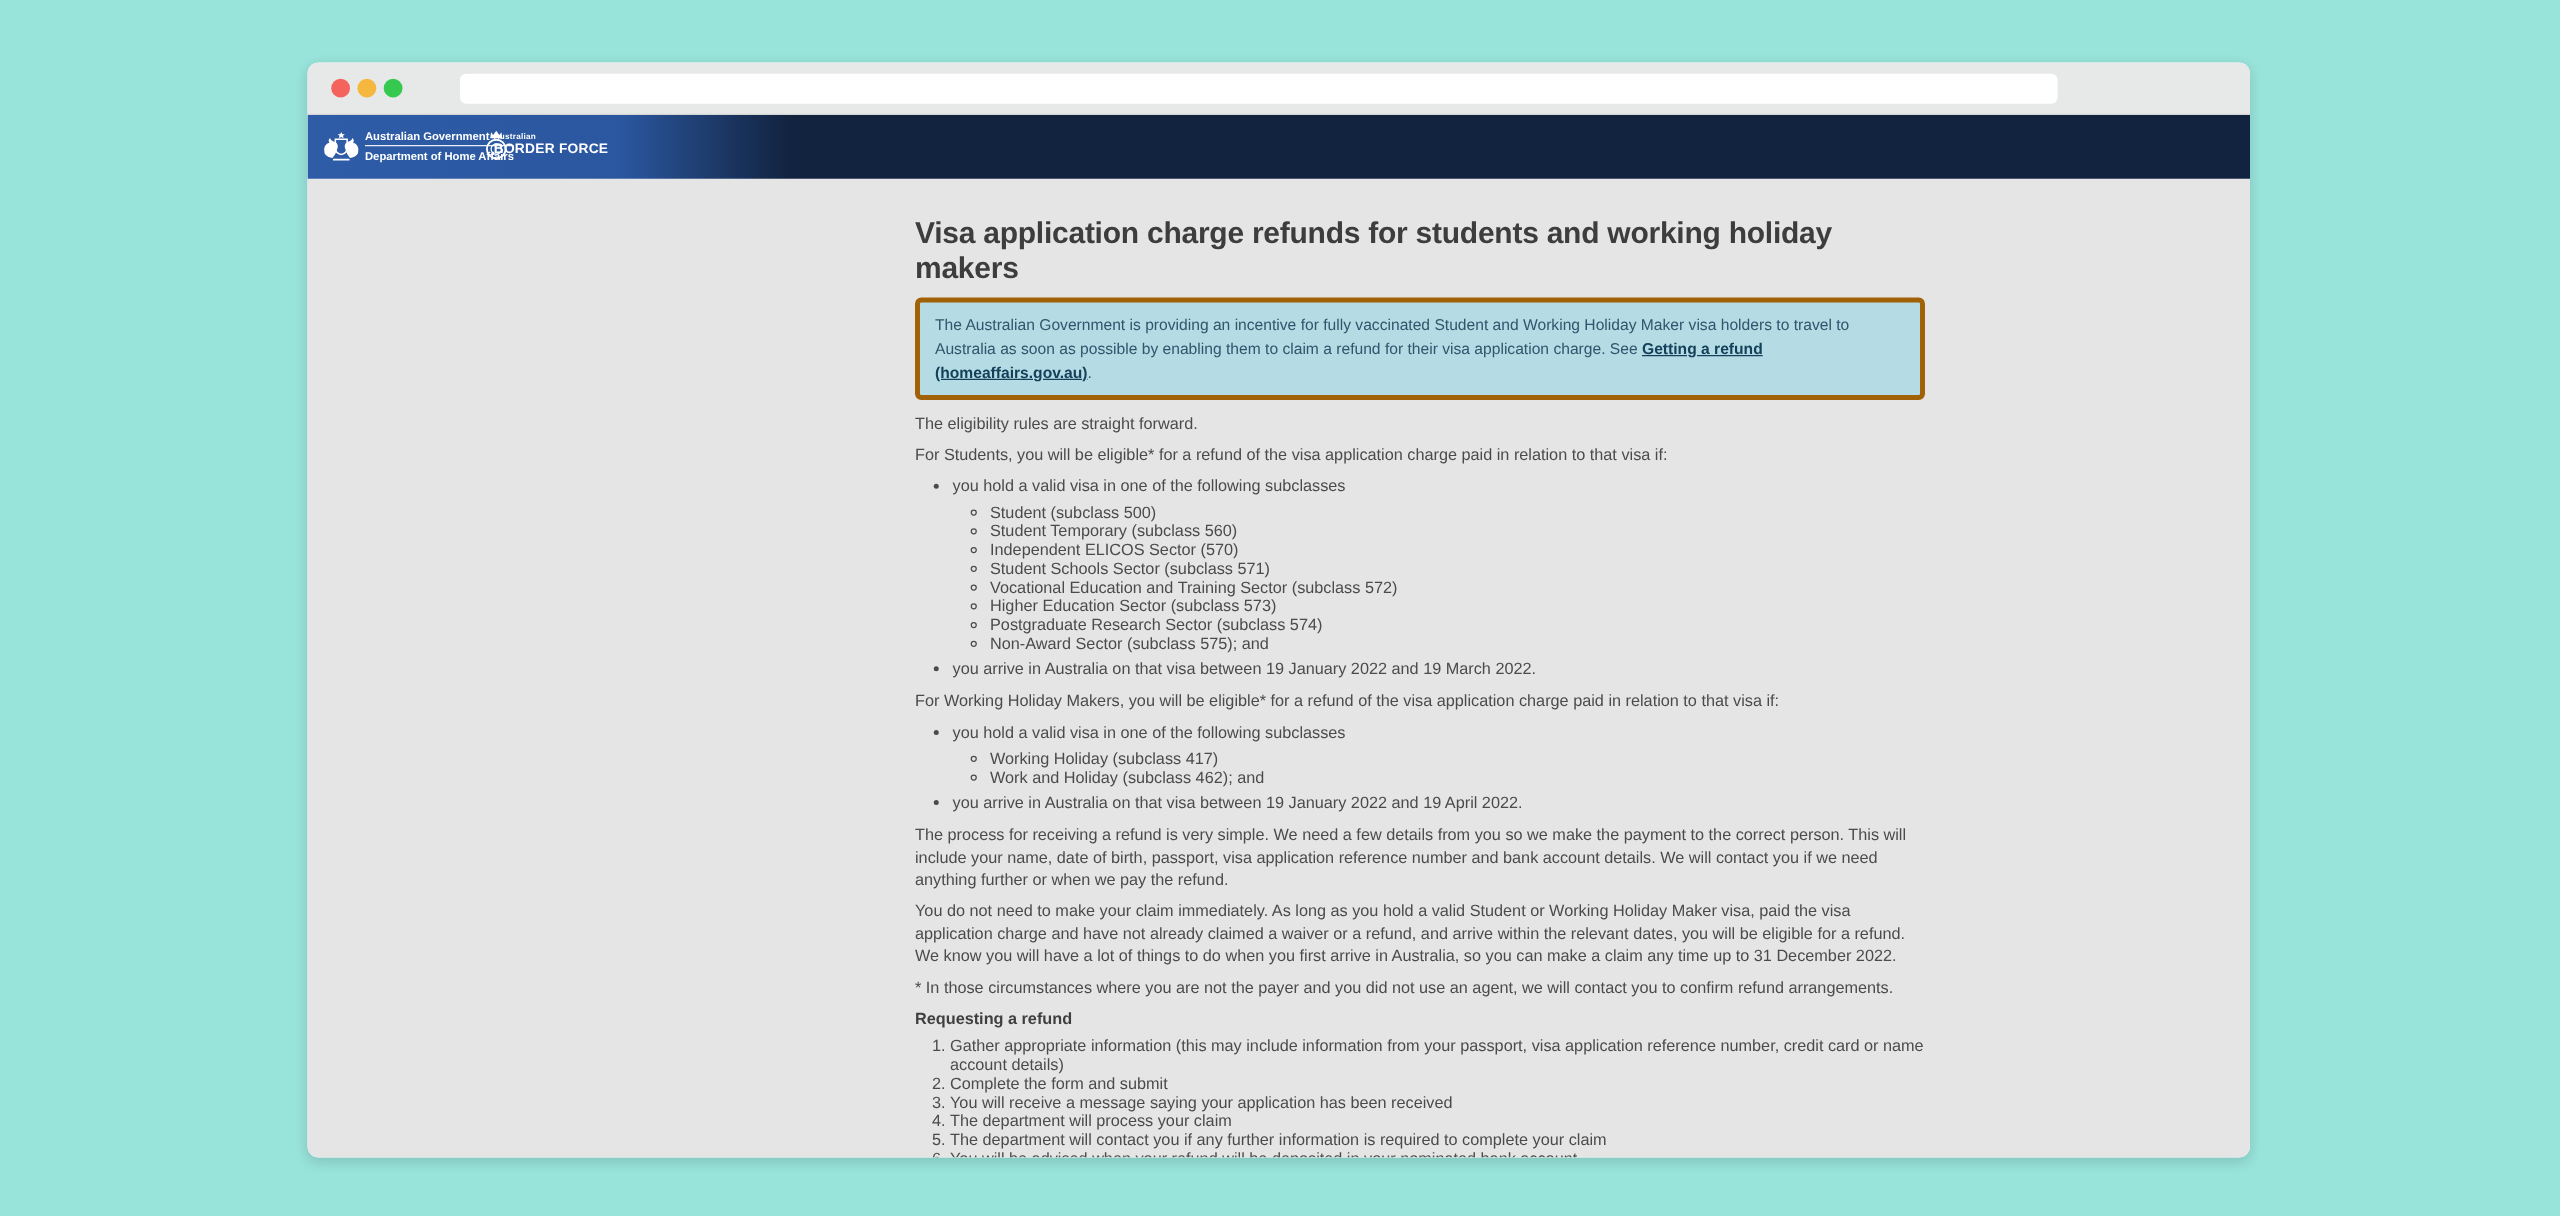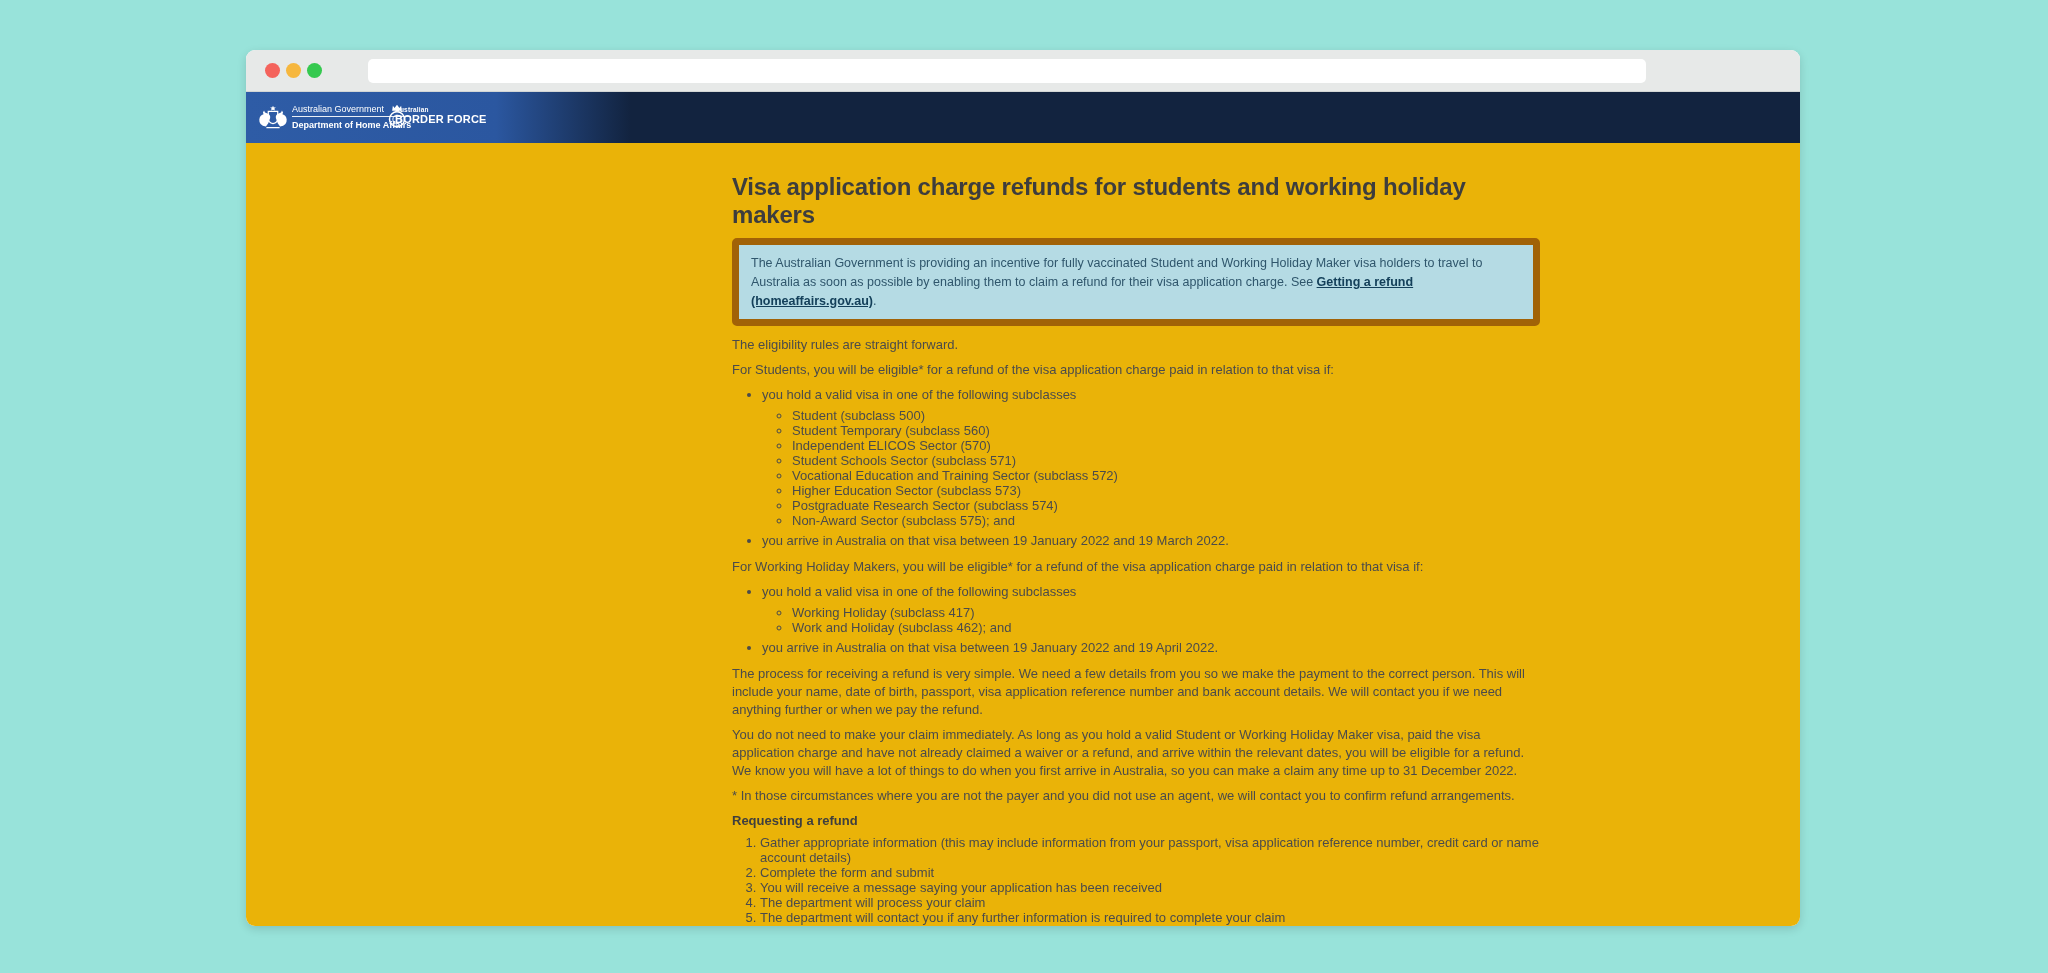--- a/index.html
+++ b/index.html
@@ -19,37 +19,37 @@
   .dot-green  { left:61px; background:#35c94f; }
   .urlbar { position:absolute; left:122px; top:9px; width:1278px; height:24px;
             background:#ffffff; border-radius:5px; border:none; outline:none;
             font:13px "Liberation Sans",sans-serif; color:#444; padding:0 10px; }
 
   
   .siteheader { position:relative; height:51px;
       background:linear-gradient(90deg,#2e5ca6 0px,#2b57a0 250px,#12233f 385px,#12233f 100%); }
   .arms { position:absolute; left:10px; top:7px; }
   .gov-text { position:absolute; left:46px; top:12px; color:#ffffff; }
-  .gov-text .l1 { font-size:9px; font-weight:normal; padding-bottom:2px;
+  .gov-text .l1 { font-size:9px; font-weight:bold; padding-bottom:2px;
                   border-bottom:1px solid rgba(255,255,255,.9); margin-bottom:3px; white-space:nowrap; }
   .gov-text .l2 { font-size:9px; font-weight:bold; white-space:nowrap; }
   .abf-emblem { position:absolute; left:142px; top:9px; }
   .abf-text { position:absolute; left:149px; top:14px; color:#ffffff; }
   .abf-text .l1 { font-size:6.5px; font-weight:bold; letter-spacing:.2px; }
   .abf-text .l2 { font-size:11px; font-weight:bold; letter-spacing:.2px; white-space:nowrap; }
 
   
-  .page { height:783px; background:#eab308; overflow:hidden; }
+  .page { height:783px; background:#e5e5e5; overflow:hidden; }
   .content { width:808px; margin-left:486px; padding-top:30px;
              font-size:13px; line-height:1.38; color:#4b4b4b; }
 
   h1.title { font-size:24px; line-height:1.15; font-weight:bold; color:#3d3d3d;
              letter-spacing:-0.2px; margin:0 0 10px; }
 
-  .notice { background:#b5dbe4; border:7px solid #a16207; border-radius:5px;
+  .notice { background:#b5dbe4; border:4px solid #a16207; border-radius:5px;
             padding:9px 12px; color:#2f566c; font-size:12.5px; line-height:1.5;
             margin-bottom:10px; }
   .notice a { color:#14405a; font-weight:bold; text-decoration:underline; cursor:pointer; }
 
   .content p { margin:0 0 7px; }
 
   ul.bullets { margin:4px 0 8px; padding-left:30px; list-style:disc; }
   ul.bullets > li { margin:0 0 4px; }
   li.no-marker { list-style:none; margin:5px 0 8px; }
   ul.subs { margin:0; padding-left:30px; list-style:circle; }

